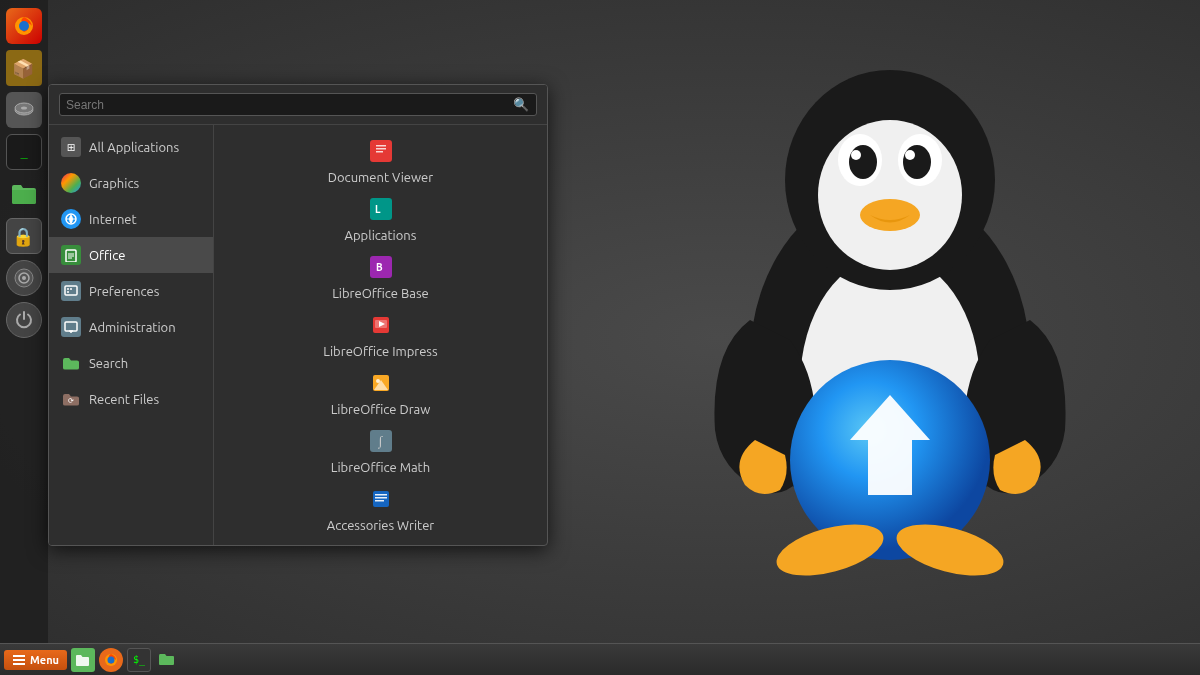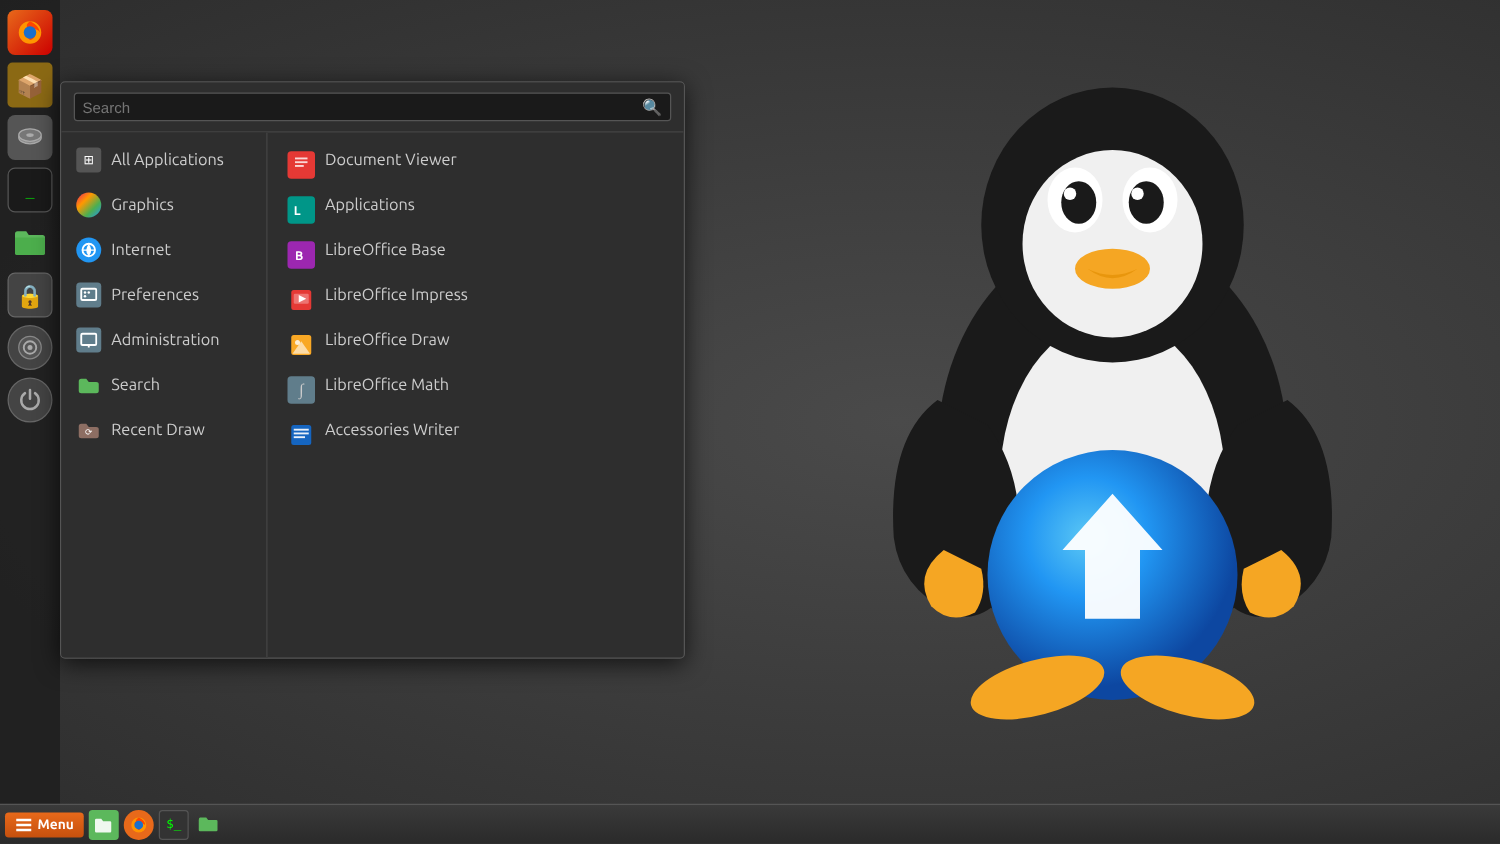--- a/index.html
+++ b/index.html
@@ -83,21 +83,21 @@
       align-items: center;
       justify-content: center;
       cursor: pointer;
       font-size: 18px;
     }
 
     
     .menu-popup {
       position: absolute;
       left: 48px;
-      top: 65px;
+      top: 84px;
       width: 500px;
       background: #2e2e2e;
       border: 1px solid #555;
       border-radius: 4px;
       box-shadow: 0 4px 20px rgba(0,0,0,0.7);
       overflow: hidden;
       z-index: 200;
     }
 
     .menu-search-bar {
@@ -146,26 +146,28 @@
     }
 
     .menu-apps {
       flex: 1;
       padding: 8px 4px;
       overflow-y: auto;
     }
 
     .menu-app-item {
       display: flex;
+      align-items: center;
       gap: 8px;
       padding: 7px 12px;
       cursor: pointer;
       color: #ccc;
       font-size: 13px;
       border-radius: 3px;
+      flex-direction: column;
     }
 
     .app-icon {
       width: 22px;
       height: 22px;
       border-radius: 3px;
       display: flex;
       align-items: center;
       justify-content: center;
       font-size: 14px;
@@ -299,20 +301,31 @@
           <div class="menu-cat-icon" style="background:#2196f3; border-radius:50%;">
             <svg width="14" height="14" viewBox="0 0 14 14">
                 <circle cx="7" cy="7" r="5" fill="none" stroke="white" stroke-width="1.5"></circle>
                 <path d="M7 2 Q9 5 9 7 Q9 10 7 12 Q5 10 5 7 Q5 5 7 2Z" fill="white"></path>
                 <line x1="2" y1="7" x2="12" y2="7" stroke="white" stroke-width="1"></line>
               </svg>
           </div>
           <span>Internet</span>
         </div>
 
+        <div class="menu-cat-item active">
+          <div class="menu-cat-icon" style="background:#388e3c;">
+            <svg width="14" height="14" viewBox="0 0 14 14">
+                <rect x="2" y="2" width="10" height="12" rx="1" fill="none" stroke="white" stroke-width="1.5"></rect>
+                <line x1="4" y1="6" x2="10" y2="6" stroke="white" stroke-width="1"></line>
+                <line x1="4" y1="8" x2="10" y2="8" stroke="white" stroke-width="1"></line>
+                <line x1="4" y1="10" x2="8" y2="10" stroke="white" stroke-width="1"></line>
+              </svg>
+          </div>
+          <span>Office</span>
+        </div>
 
 
         <div class="menu-cat-item">
           <div class="menu-cat-icon" style="background:#607d8b;">
             <svg width="14" height="14" viewBox="0 0 14 14">
                 <rect x="1" y="2" width="12" height="9" rx="1" fill="none" stroke="white" stroke-width="1.5"></rect>
                 <circle cx="4" cy="5" r="1" fill="white"></circle>
                 <circle cx="7" cy="5" r="1" fill="white"></circle>
                 <circle cx="4" cy="8" r="1" fill="white"></circle>
               </svg>
@@ -340,21 +353,21 @@
           <span>Search</span>
         </div>
 
         <div class="menu-cat-item">
           <div class="menu-cat-icon" style="background:transparent;">
             <svg width="18" height="16" viewBox="0 0 18 16">
               <path d="M1 5 Q1 3 3 3 L7 3 L9 5.5 L15 5.5 Q17 5.5 17 7 L17 13 Q17 14.5 15 14.5 L3 14.5 Q1 14.5 1 13Z" fill="#8d6e63"></path>
               <text x="6" y="12" font-size="7" fill="white">⟳</text>
             </svg>
           </div>
-          <span>Recent Draw</span>
+          <span>Recent Files</span>
         </div>
       </div>
 
       <div class="menu-apps">
 
         <div class="menu-app-item">
           <div class="app-icon" style="background:#e53935; color:white; font-size:11px; font-weight:bold;">
             <svg width="20" height="20" viewBox="0 0 20 20">
                 <rect x="3" y="1" width="14" height="18" rx="1" fill="#e53935"></rect>
                 <rect x="5" y="4" width="10" height="1.5" fill="white" opacity="0.8"></rect>

